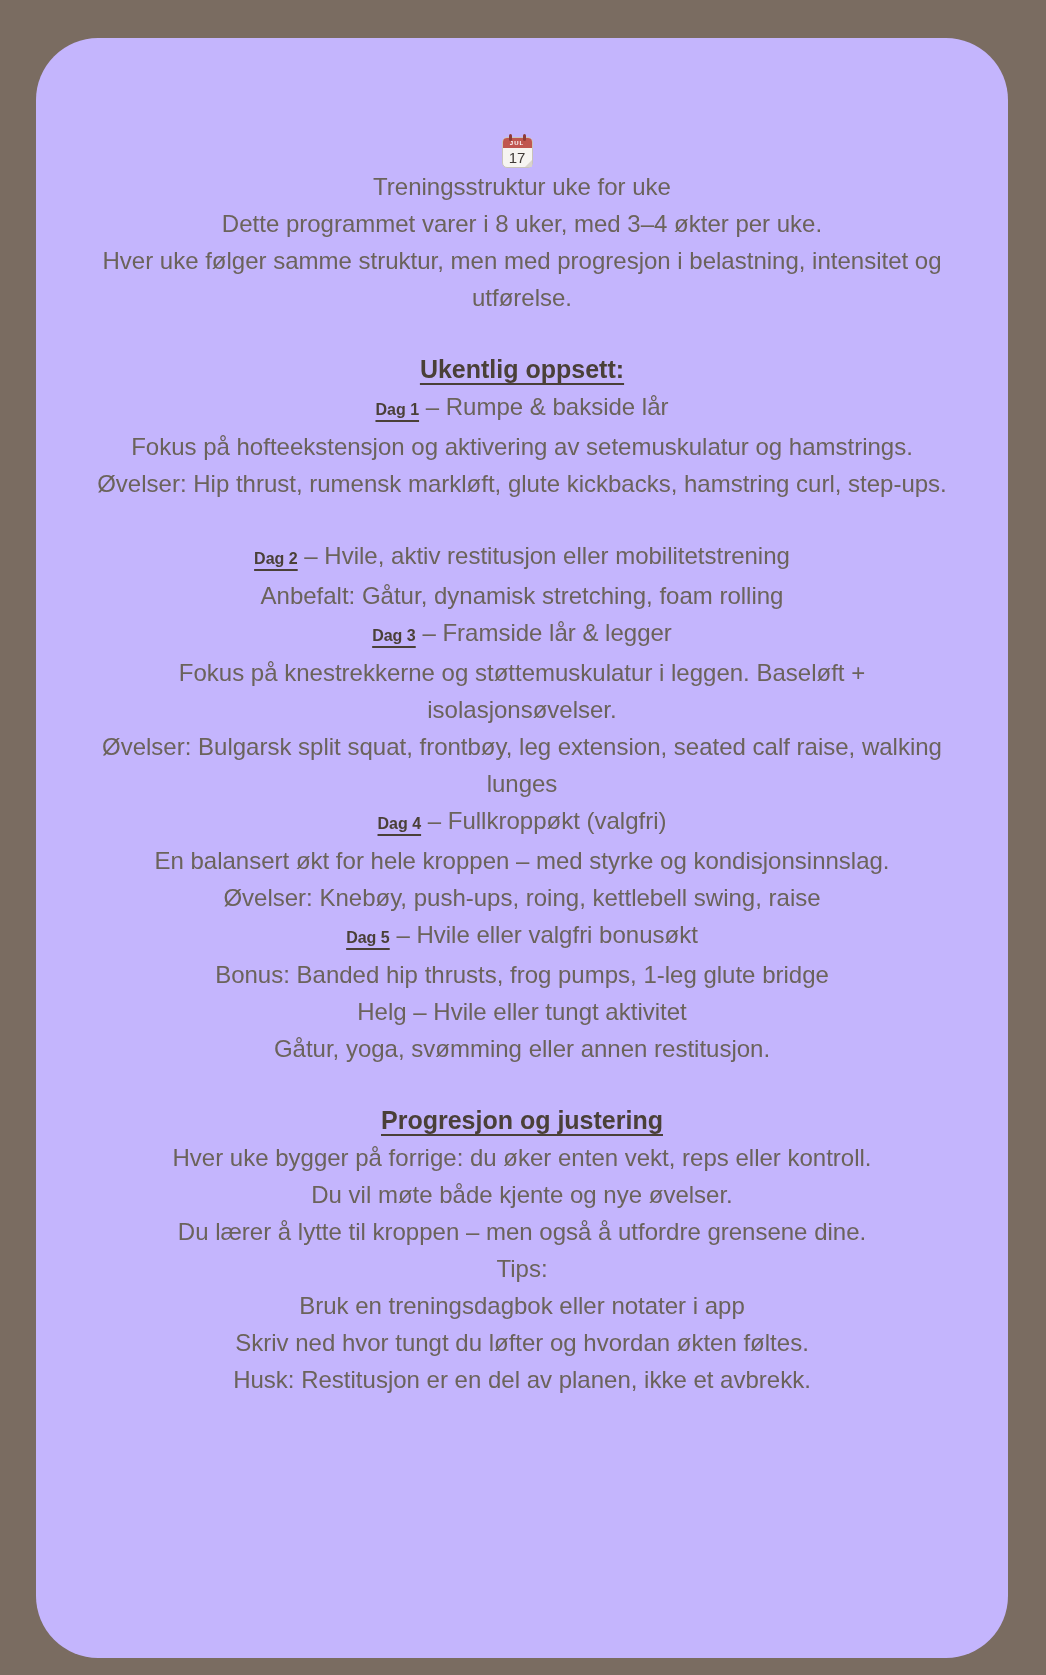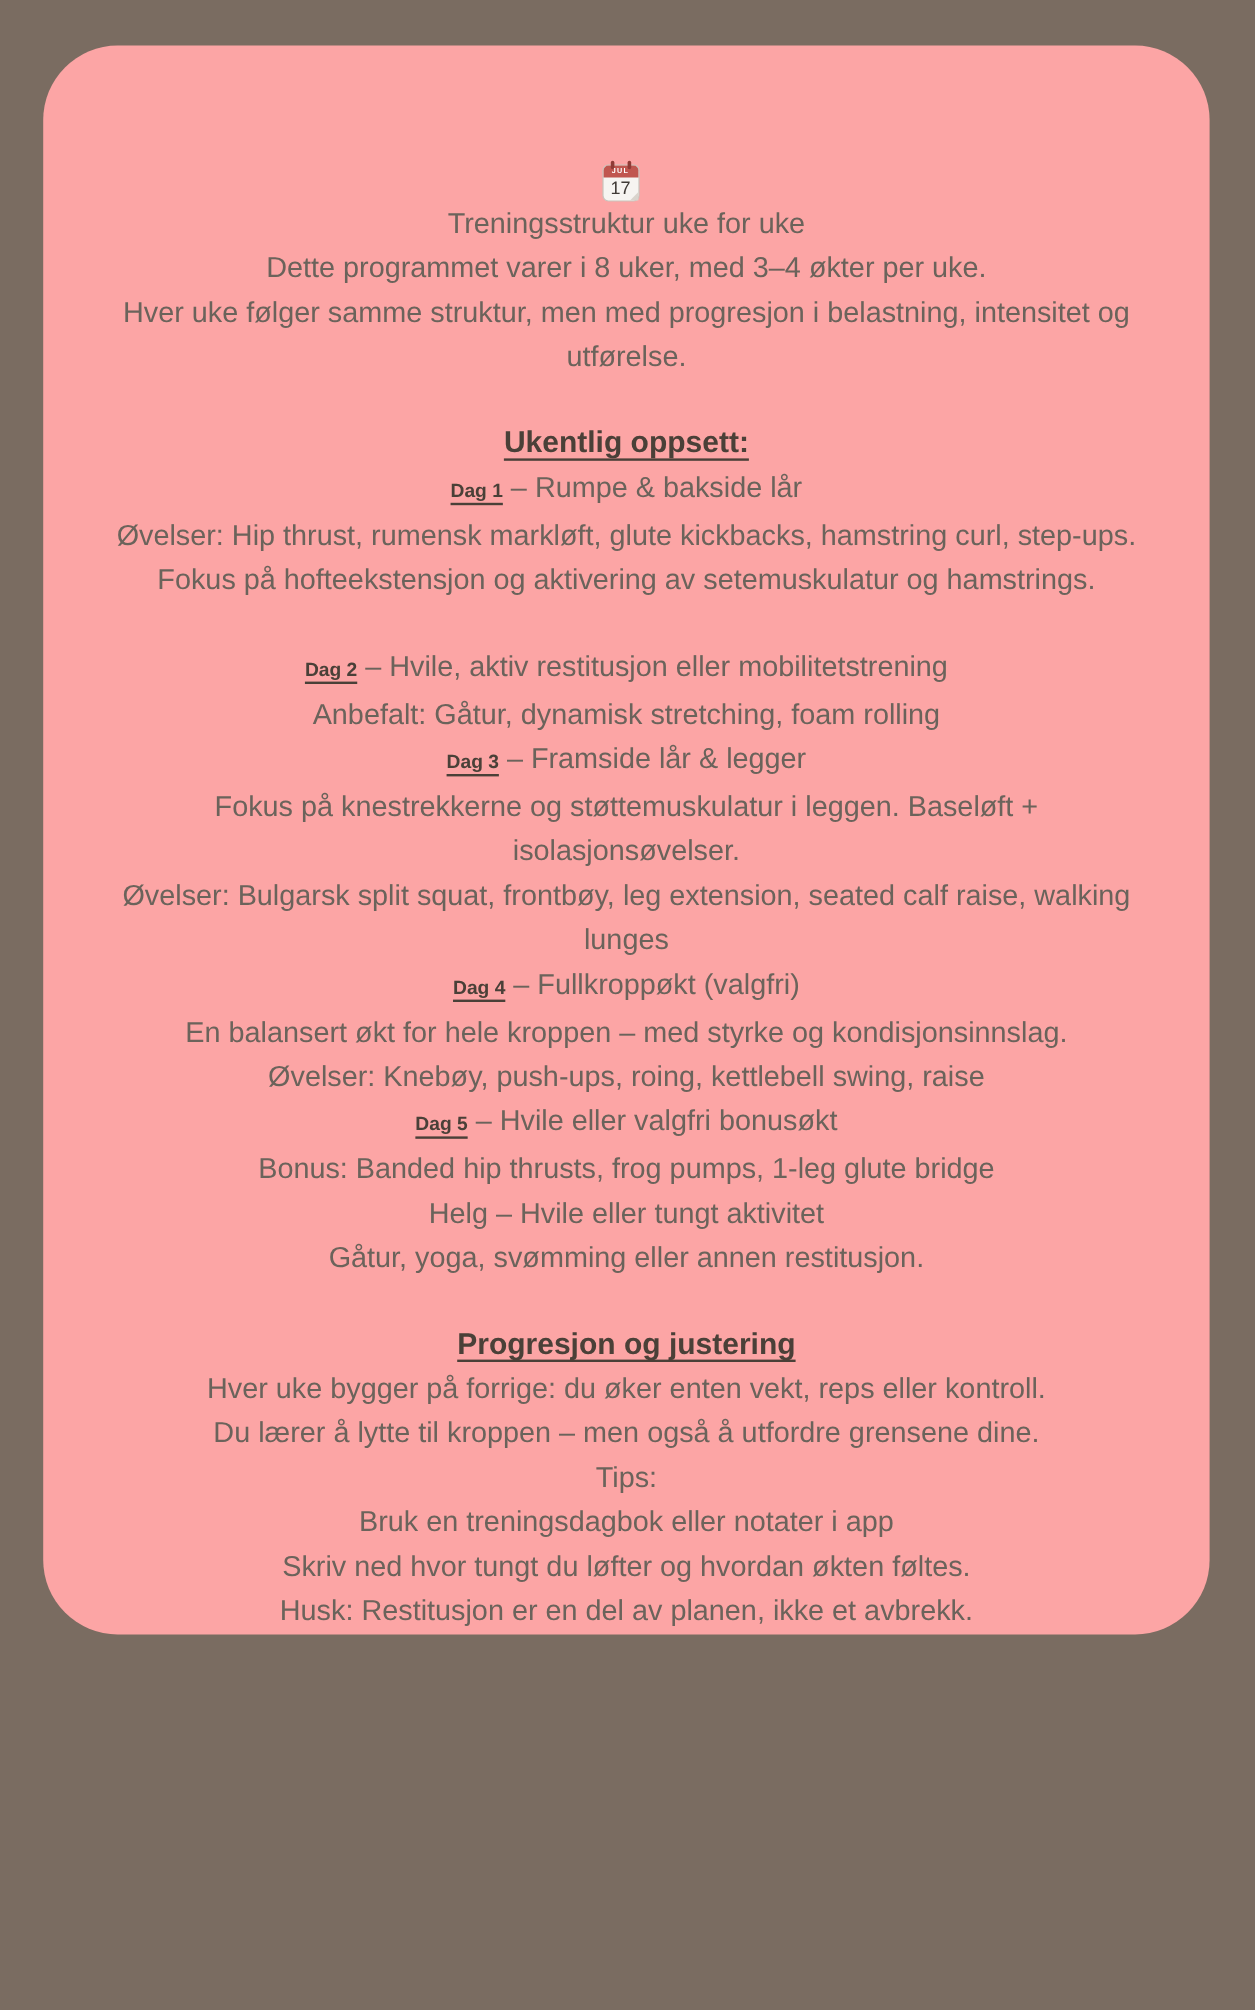--- a/index.html
+++ b/index.html
@@ -6,22 +6,22 @@
   body{
     width:1046px;height:1675px;
     background:#7a6c61;
     font-family:"Liberation Sans", sans-serif;
     position:relative;
     overflow:hidden;
   }
   .card{
     position:absolute;
     left:36px;top:38px;
-    width:972px;height:1324px;
-    background:#fca5a5;
+    width:972px;height:1620px;
+    background:#c4b5fd;
     border-radius:62px;
   }
   .doc{
     padding:92px 46px 0 46px;
     text-align:center;
     color:#6b635b;
     font-size:24px;
     line-height:37px;
   }
   .line{margin:0;}
@@ -100,37 +100,38 @@
 
 <div class="card">
   <div class="doc" id="doc">
       <div class="line title"><span class="cal"><span class="cal-top">JUL</span><span class="cal-day">17</span><span class="cal-fold"></span></span></div>
       <div class="line body">Treningsstruktur uke for uke</div>
       <div class="line body">Dette programmet varer i 8 uker, med 3–4 økter per uke.</div>
       <div class="line body">Hver uke følger samme struktur, men med progresjon i belastning, intensitet og utførelse.</div>
       <div class="gap"></div>
       <div class="line heading"><span class="u">Ukentlig oppsett:</span></div>
       <div class="line"><span class="daylabel">Dag 1</span><span class="day-text"> – Rumpe &amp; bakside lår</span></div>
+      <div class="line body">Fokus på hofteekstensjon og aktivering av setemuskulatur og hamstrings.</div>
       <div class="line body">Øvelser: Hip thrust, rumensk markløft, glute kickbacks, hamstring curl, step-ups.</div>
-      <div class="line body">Fokus på hofteekstensjon og aktivering av setemuskulatur og hamstrings.</div>
       <div class="gap"></div>
       <div class="line"><span class="daylabel">Dag 2</span><span class="day-text"> – Hvile, aktiv restitusjon eller mobilitetstrening</span></div>
       <div class="line body">Anbefalt: Gåtur, dynamisk stretching, foam rolling</div>
       <div class="line"><span class="daylabel">Dag 3</span><span class="day-text"> – Framside lår &amp; legger</span></div>
       <div class="line body">Fokus på knestrekkerne og støttemuskulatur i leggen. Baseløft + isolasjonsøvelser.</div>
       <div class="line body">Øvelser: Bulgarsk split squat, frontbøy, leg extension, seated calf raise, walking lunges</div>
       <div class="line"><span class="daylabel">Dag 4</span><span class="day-text"> – Fullkroppøkt (valgfri)</span></div>
       <div class="line body">En balansert økt for hele kroppen – med styrke og kondisjonsinnslag.</div>
       <div class="line body">Øvelser: Knebøy, push-ups, roing, kettlebell swing, raise</div>
       <div class="line"><span class="daylabel">Dag 5</span><span class="day-text"> – Hvile eller valgfri bonusøkt</span></div>
       <div class="line body">Bonus: Banded hip thrusts, frog pumps, 1-leg glute bridge</div>
       <div class="line body">Helg – Hvile eller tungt aktivitet</div>
       <div class="line body">Gåtur, yoga, svømming eller annen restitusjon.</div>
       <div class="gap"></div>
       <div class="line heading"><span class="u">Progresjon og justering</span></div>
       <div class="line body">Hver uke bygger på forrige: du øker enten vekt, reps eller kontroll.</div>
+      <div class="line body">Du vil møte både kjente og nye øvelser.</div>
       <div class="line body">Du lærer å lytte til kroppen – men også å utfordre grensene dine.</div>
       <div class="line body">Tips:</div>
       <div class="line body">Bruk en treningsdagbok eller notater i app</div>
       <div class="line body">Skriv ned hvor tungt du løfter og hvordan økten føltes.</div>
       <div class="line body">Husk: Restitusjon er en del av planen, ikke et avbrekk.</div>
     </div>
 </div>
 
 </body></html>

